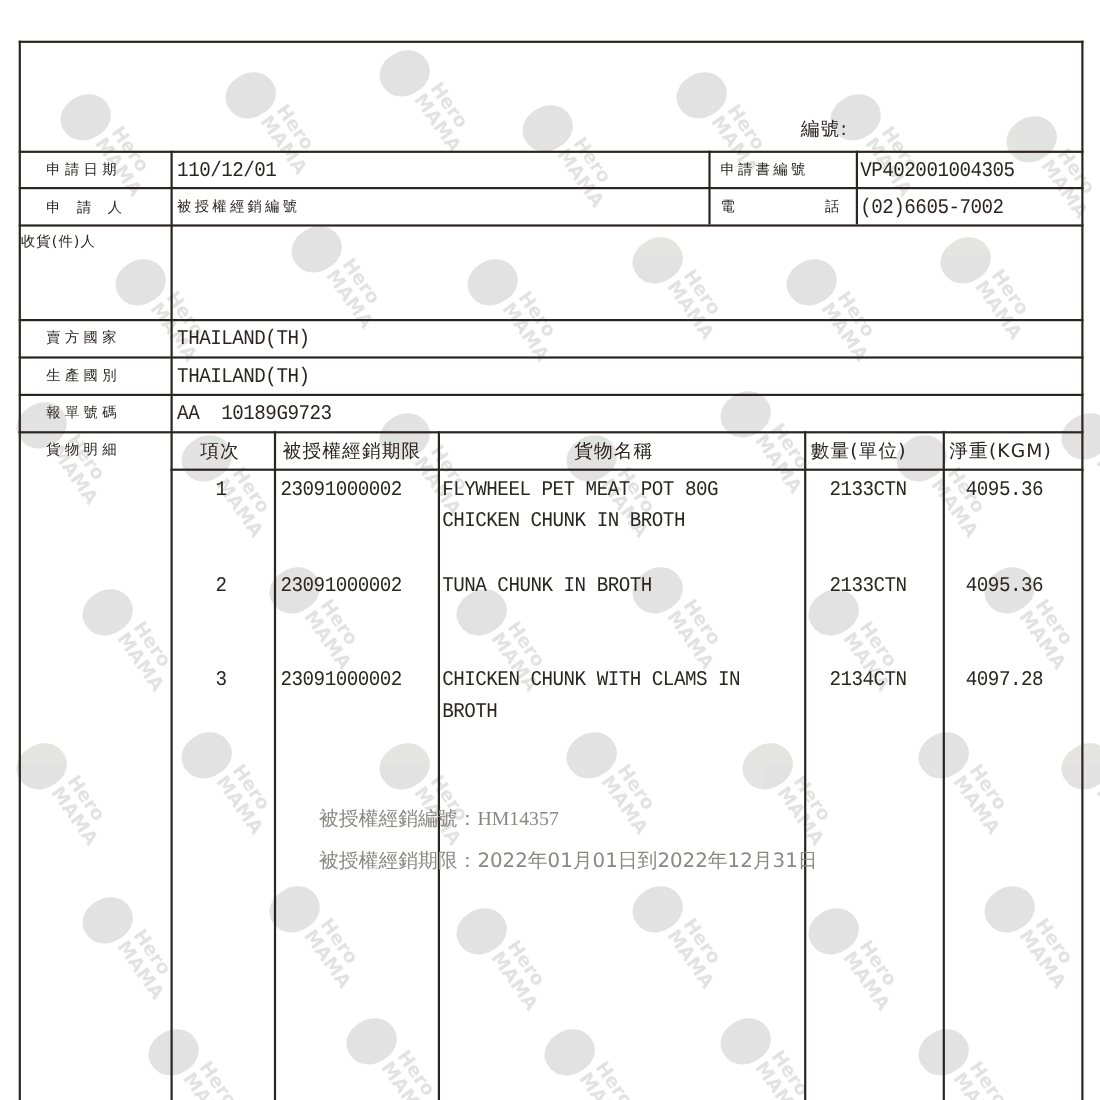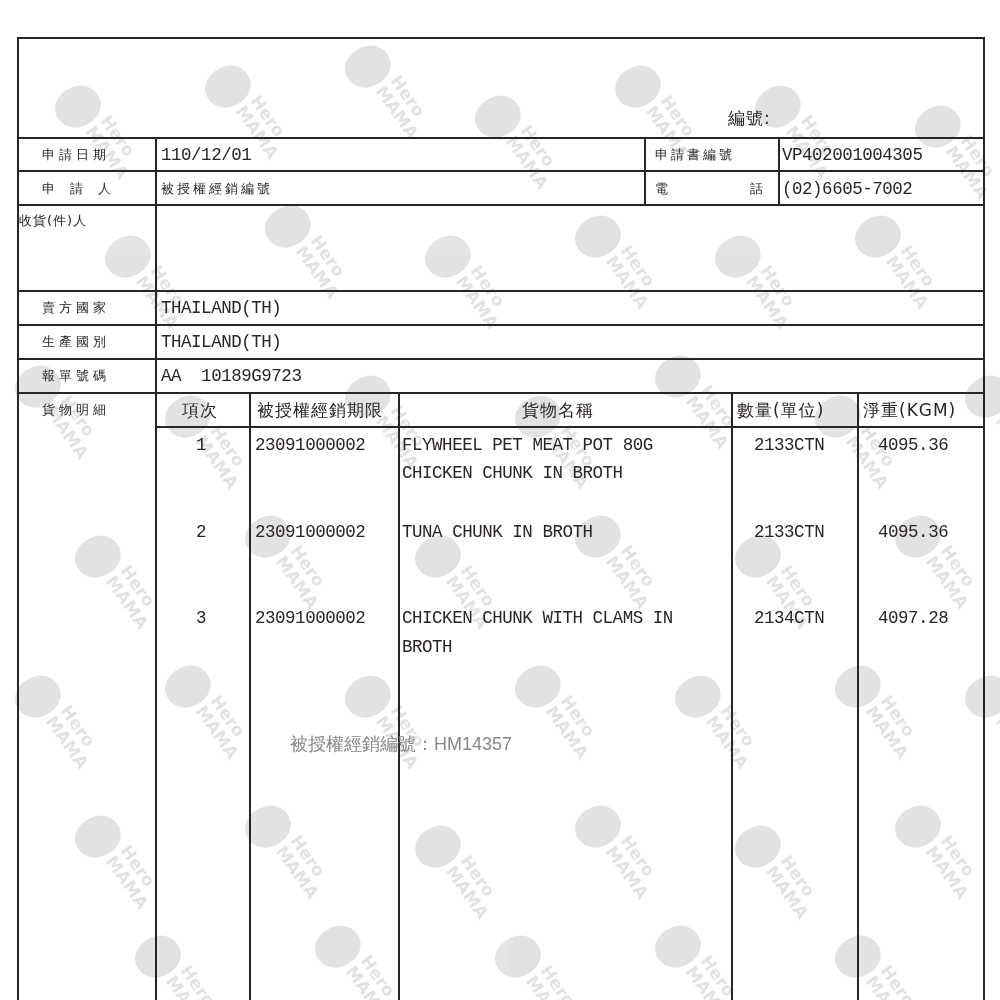--- a/index.html
+++ b/index.html
@@ -325,17 +325,20 @@
     <div>
       <div class="t mono" style="left:196px; top:607px;">3</div>
       <div class="t mono" style="left:255px; top:607px;">23091000002</div>
       <div class="t mono" style="left:402px; top:607px;">CHICKEN CHUNK WITH CLAMS IN</div>
       <div class="t mono" style="left:402px; top:636px;">BROTH</div>
       <div class="t mono" style="left:754px; top:607px;">2134CTN</div>
       <div class="t mono" style="left:878px; top:607px;">4097.28</div>
     </div>
 
     <div class="t note" style="left:290px; top:733px;">
-      <span>被授權經銷編號：</span><span style="font-family:Liberation Sans, sans-serif;">HM14357</span>
+      <span>被授權經銷編號：</span><span style="font-family:Liberation Serif, serif;">HM14357</span>
+    </div>
+    <div class="t note" style="left:290px; top:772px;">
+      <span>被授權經銷期限：</span><span>2022年01月01日到2022年12月31日</span>
     </div>
 
   </div>
 </div>
 
 </body></html>

